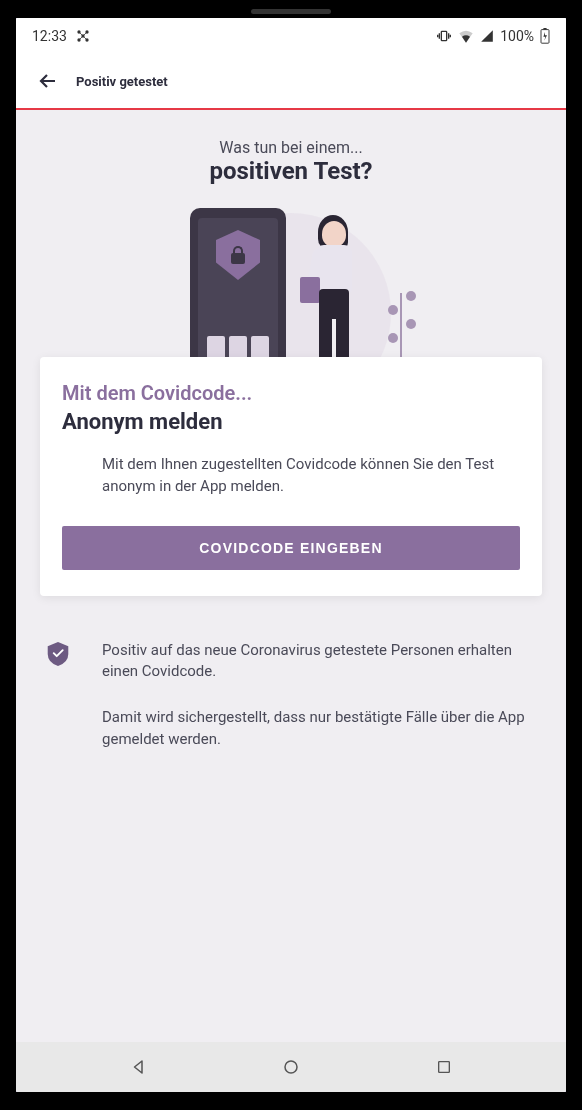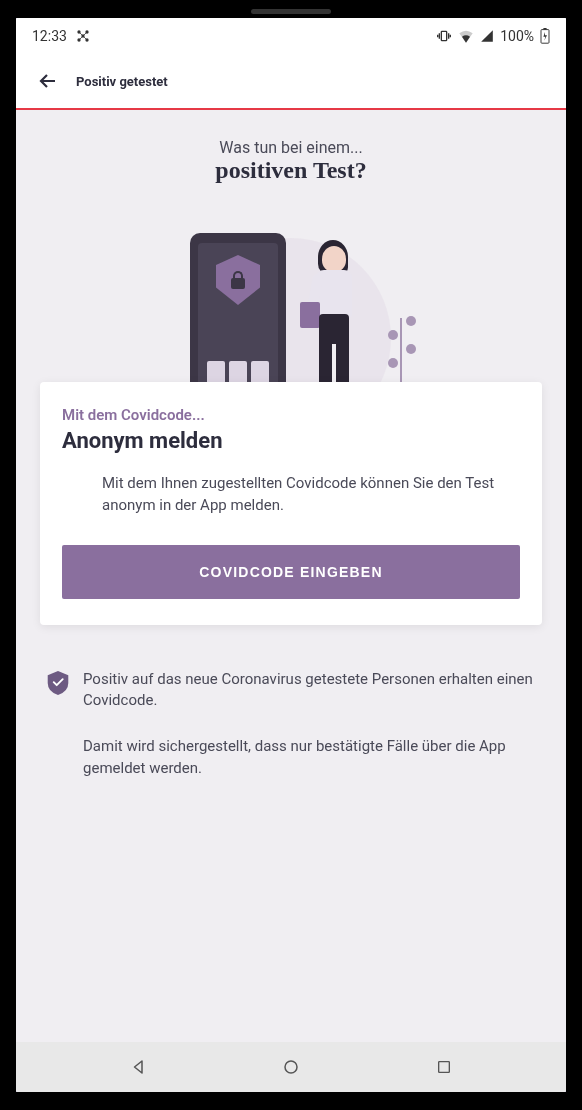--- a/index.html
+++ b/index.html
@@ -36,21 +36,21 @@
   .app-title { font-size: 13px; font-weight: 700; color: #2d2d3d; margin-left: 8px; }
   
   
   .content {
     flex: 1; background: #f0eef2; overflow-y: hidden; position: relative;
   }
   .hero {
     padding: 28px 24px 0 24px; text-align: center;
   }
   .hero-subtitle { font-size: 16px; color: #4a4a58; }
-  .hero-title { font-size: 24px; font-weight: 700; color: #2d2d3d; margin-bottom: 34px; font-family: Liberation Serif, serif; }
+  .hero-title { font-size: 24px; font-weight: 700; color: #2d2d3d; margin-bottom: 8px; }
   
   .illustration {
     width: 100%; height: 170px; position: relative; overflow: hidden;
   }
   .ill-bg-circle {
     position: absolute; width: 200px; height: 200px; border-radius: 50%;
     background: #e3dce8; opacity: 0.55; left: 50%; top: 20px; transform: translateX(-50%);
   }
   .ill-phone {
     position: absolute; left: 150px; top: 15px; width: 96px; height: 160px;
@@ -115,33 +115,33 @@
   }
   .ill-stem { width: 2px; height: 68px; background: #a896b5; position: absolute; left: 14px; top: 10px; }
   .ill-leaf { width: 10px; height: 10px; background: #a896b5; border-radius: 50%; position: absolute; }
   
   
   .card {
     background: #fff; margin: 0 24px; padding: 24px 22px 26px 22px;
     border-radius: 4px; box-shadow: 0 2px 10px rgba(0,0,0,0.08);
     position: relative; margin-top: -6px;
   }
-  .card-subtitle { font-size: 15px; color: #8a6f9e; font-weight: 600; margin-bottom: 4px; }
+  .card-subtitle { font-size: 20px; color: #8a6f9e; font-weight: 600; margin-bottom: 4px; }
   .card-title { font-size: 22px; font-weight: 700; color: #2d2d3d; margin-bottom: 20px; }
   .card-text { font-size: 15px; color: #4a4a58; line-height: 1.45; margin-bottom: 28px; margin-left: 40px; }
   .primary-btn {
-    width: 100%; height: 54px; background: #8a6f9e; border: none; color: #fff;
+    width: 100%; height: 44px; background: #8a6f9e; border: none; color: #fff;
     font-size: 14px; font-weight: 700; letter-spacing: 1.2px; cursor: pointer;
     border-radius: 2px;
   }
   
   
   .info-section { padding: 44px 30px 0 30px; }
   .info-title { font-size: 16px; font-weight: 700; color: #2d2d3d; margin-bottom: 14px; }
-  .info-row { display: flex; gap: 13px; margin-bottom: 14px; }
+  .info-row { display: flex; gap: 32px; margin-bottom: 14px; }
   .info-icon { flex: 0 0 24px; display: flex; justify-content: center; padding-top: 2px; }
   .info-text { flex: 1; font-size: 15px; color: #4a4a58; line-height: 1.45; }
   .info-text p + p { margin-top: 24px; }
   
   
   .nav-bar {
     height: 50px; background: #e8e8e8; display: flex; align-items: center; justify-content: space-evenly;
   }
   .nav-btn { width: 60px; height: 40px; display: flex; align-items: center; justify-content: center; background: none; border: none; cursor: pointer; }
 </style>

